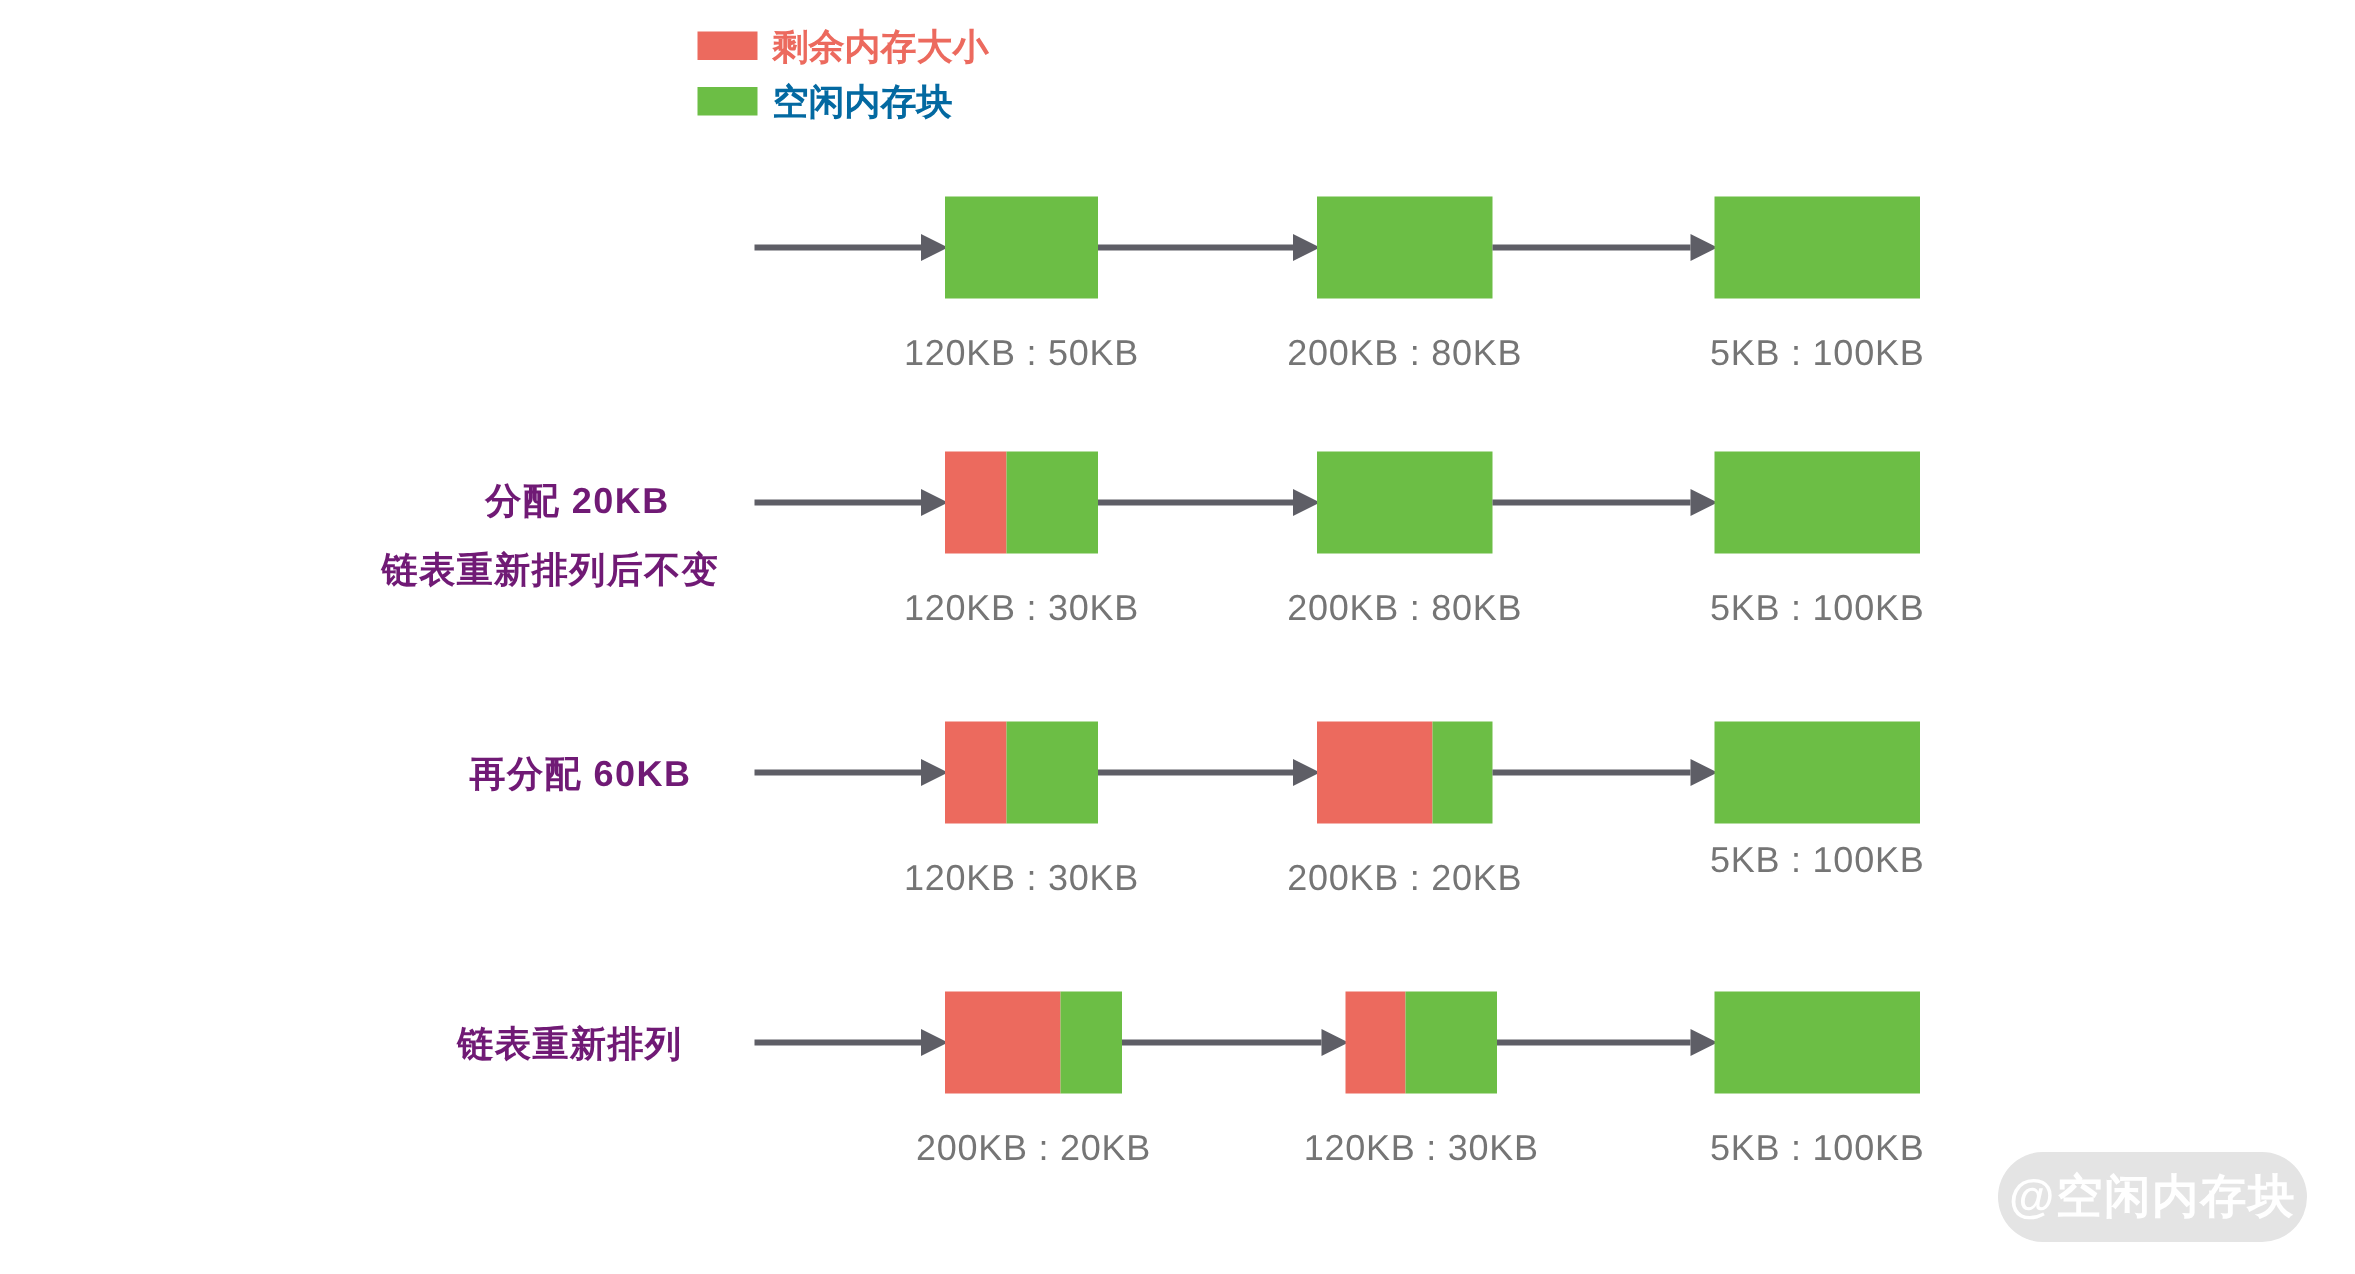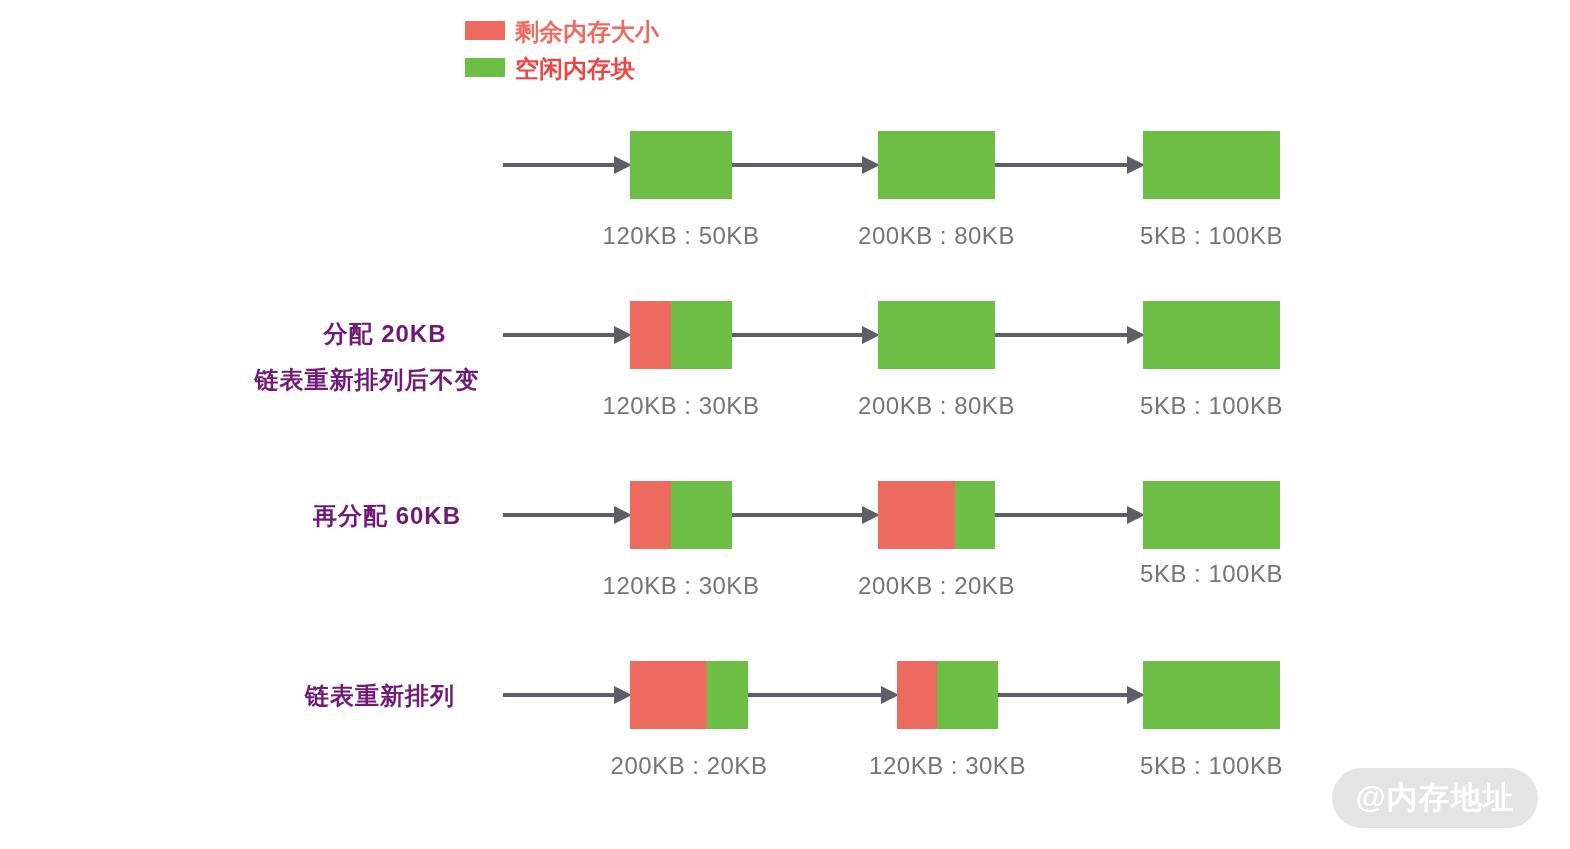--- a/index.html
+++ b/index.html
@@ -37,21 +37,21 @@
 </style>
 </head>
 <body>
 
 <div class="canvas">
 
   <div>
     <span class="legend-swatch" id="legend-swatch-0" style="left: 465px; top: 21px; background: rgb(236, 106, 94);"></span>
     <span class="legend-label" id="legend-label-0" style="left: 515px; top: 19px; color: rgb(236, 106, 94);">剩余内存大小</span>
     <span class="legend-swatch" id="legend-swatch-1" style="left: 465px; top: 58px; background: rgb(108, 190, 69);"></span>
-    <span class="legend-label" id="legend-label-1" style="left: 515px; top: 56px; color: #ef4444;">空闲内存块</span>
+    <span class="legend-label" id="legend-label-1" style="left: 515px; top: 56px; color: #0369a1;">空闲内存块</span>
   </div>
 
 
   <div id="rows">
       <div>
         <div class="arrow-line" style="left: 503px; top: 163px; width: 111px; background: rgb(94, 94, 102);">
           <span class="arrow-head" style="border-left-color: rgb(94, 94, 102);"></span>
         </div>
         <div class="block" style="left: 630px; top: 131px; width: 102px;">
           <span class="seg" style="width: 100%; background: rgb(108, 190, 69);"></span>
@@ -146,16 +146,16 @@
           <span class="arrow-head" style="border-left-color: rgb(94, 94, 102);"></span>
         </div>
         <div class="block" style="left: 1143px; top: 661px; width: 137px;">
           <span class="seg" style="width: 100%; background: rgb(108, 190, 69);"></span>
         </div>
         <div class="caption" style="left: 1211.5px; top: 752px; color: rgb(117, 117, 117);">5KB : 100KB</div>
       </div>
     </div>
 
   <div class="watermark" id="watermark" style="background: rgb(228, 228, 228); color: rgb(255, 255, 255);">
-    <span>@内存地址</span>
+    <span>@空闲内存块</span>
   </div>
 
 </div>
 
 </body></html>

